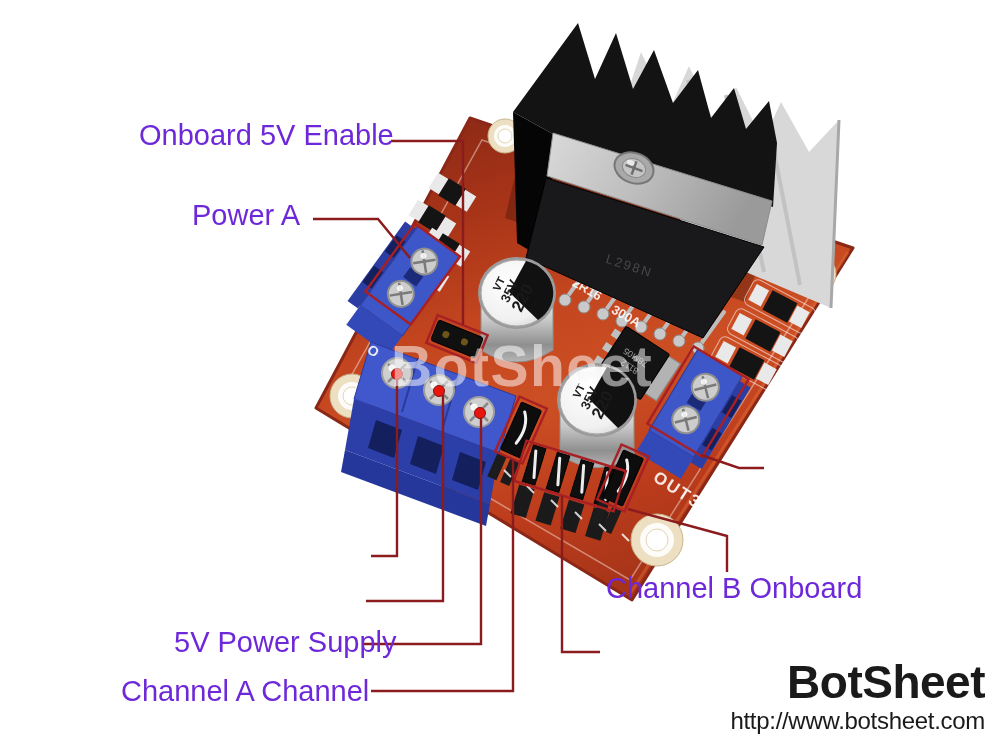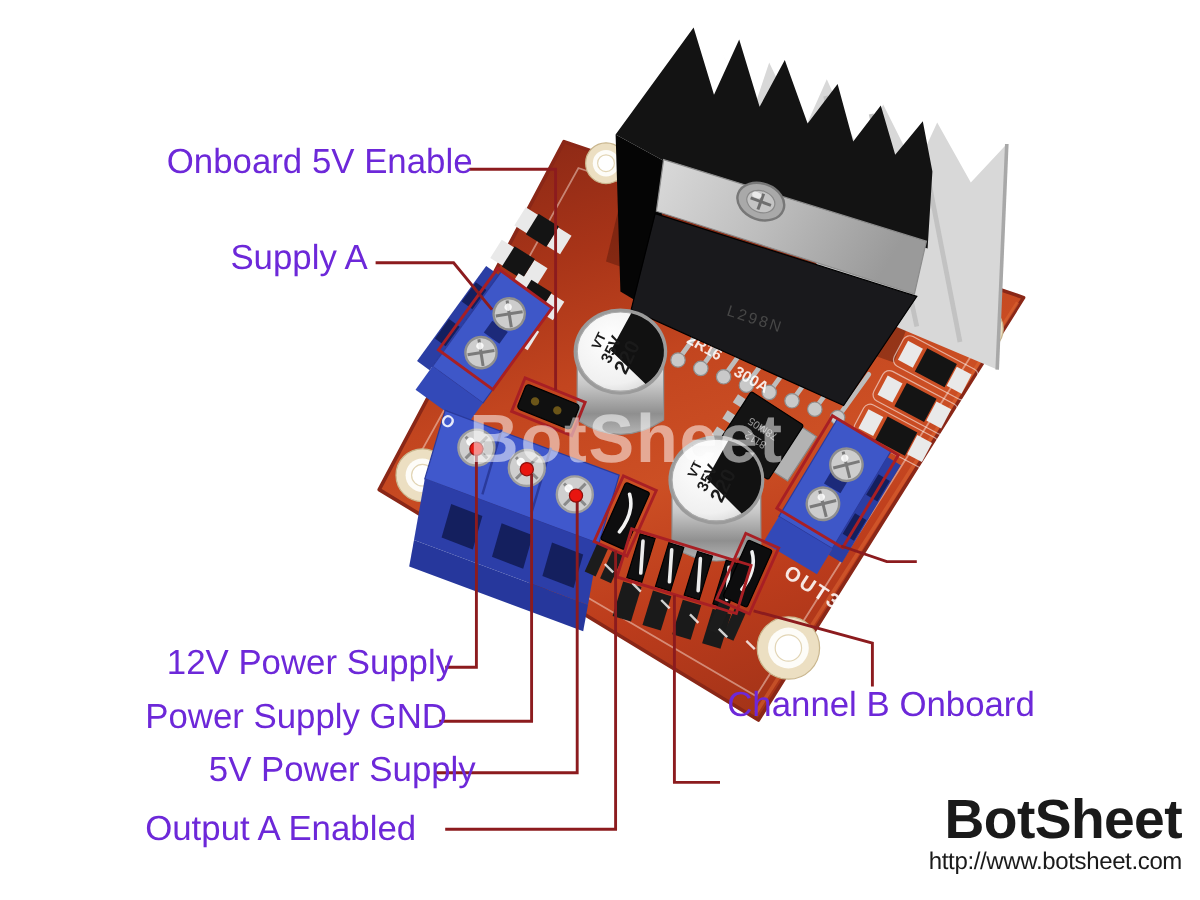--- a/index.html
+++ b/index.html
@@ -4,21 +4,21 @@
 <style>
   html,body{margin:0;padding:0;background:#ffffff;}
   .stage{position:relative;width:1000px;height:750px;background:#ffffff;overflow:hidden;
          font-family:"Liberation Sans", sans-serif;}
   .stage svg{position:absolute;left:0;top:0;}
   .callout{position:absolute;color:#6d28d9;font-size:29px;line-height:1.05;white-space:nowrap;}
   .watermark{position:absolute;left:391px;top:333px;font-size:57px;font-weight:700;
              color:rgba(255,255,255,0.52);letter-spacing:1.5px;white-space:nowrap;z-index:5;}
   .brand{position:absolute;right:15px;top:658px;text-align:right;color:#1a1a1a;z-index:6;}
   .brand-name{font-size:46px;font-weight:700;letter-spacing:-0.5px;line-height:1.05;}
-  .brand-url{font-size:20px;font-weight:400;letter-spacing:-0.3px;line-height:1.15;margin-top:1px;}
+  .brand-url{font-size:24px;font-weight:400;letter-spacing:-0.3px;line-height:1.15;margin-top:1px;}
   .sk{fill:#ffffff;opacity:0.88;font-weight:bold;font-family:"Liberation Sans",sans-serif;}
 </style>
 </head>
 <body>
 
 <div class="stage">
 
 <svg width="1000" height="750" viewBox="0 0 1000 750">
   <defs>
     <linearGradient id="pcbGrad" x1="470" y1="118" x2="632" y2="600" gradientUnits="userSpaceOnUse">
@@ -368,25 +368,23 @@
   </g>
 
   <g fill="#e8150f" stroke="#8c0f0c">
     <circle cx="397" cy="374" r="5.5"></circle>
     <circle cx="439" cy="391" r="5.5"></circle>
     <circle cx="480" cy="413" r="5.5"></circle>
   </g>
 </svg>
 
   <div class="callout" style="left:139px;top:120px;">Onboard 5V Enable</div>
-  <div class="callout" style="left:192px;top:200px;">Supply A</div>
-  <div class="callout" style="left:139px;top:538px;">12V Power Supply</div>
-  <div class="callout" style="left:121px;top:583px;">Power Supply GND</div>
+  <div class="callout" style="left:192px;top:200px;">Power A</div>
   <div class="callout" style="left:146px;top:627px;margin-left:28px;">5V Power Supply</div>
-  <div class="callout" style="left:121px;top:676px;">Output A Enabled</div>
+  <div class="callout" style="left:121px;top:676px;">Channel A Channel</div>
   <div class="callout" style="left:606px;top:573px;">Channel B Onboard</div>
 
   <div class="watermark">BotSheet</div>
 
   <div class="brand">
     <div class="brand-name">BotSheet</div>
     <div class="brand-url">http://www.botsheet.com</div>
   </div>
 
 </div>

